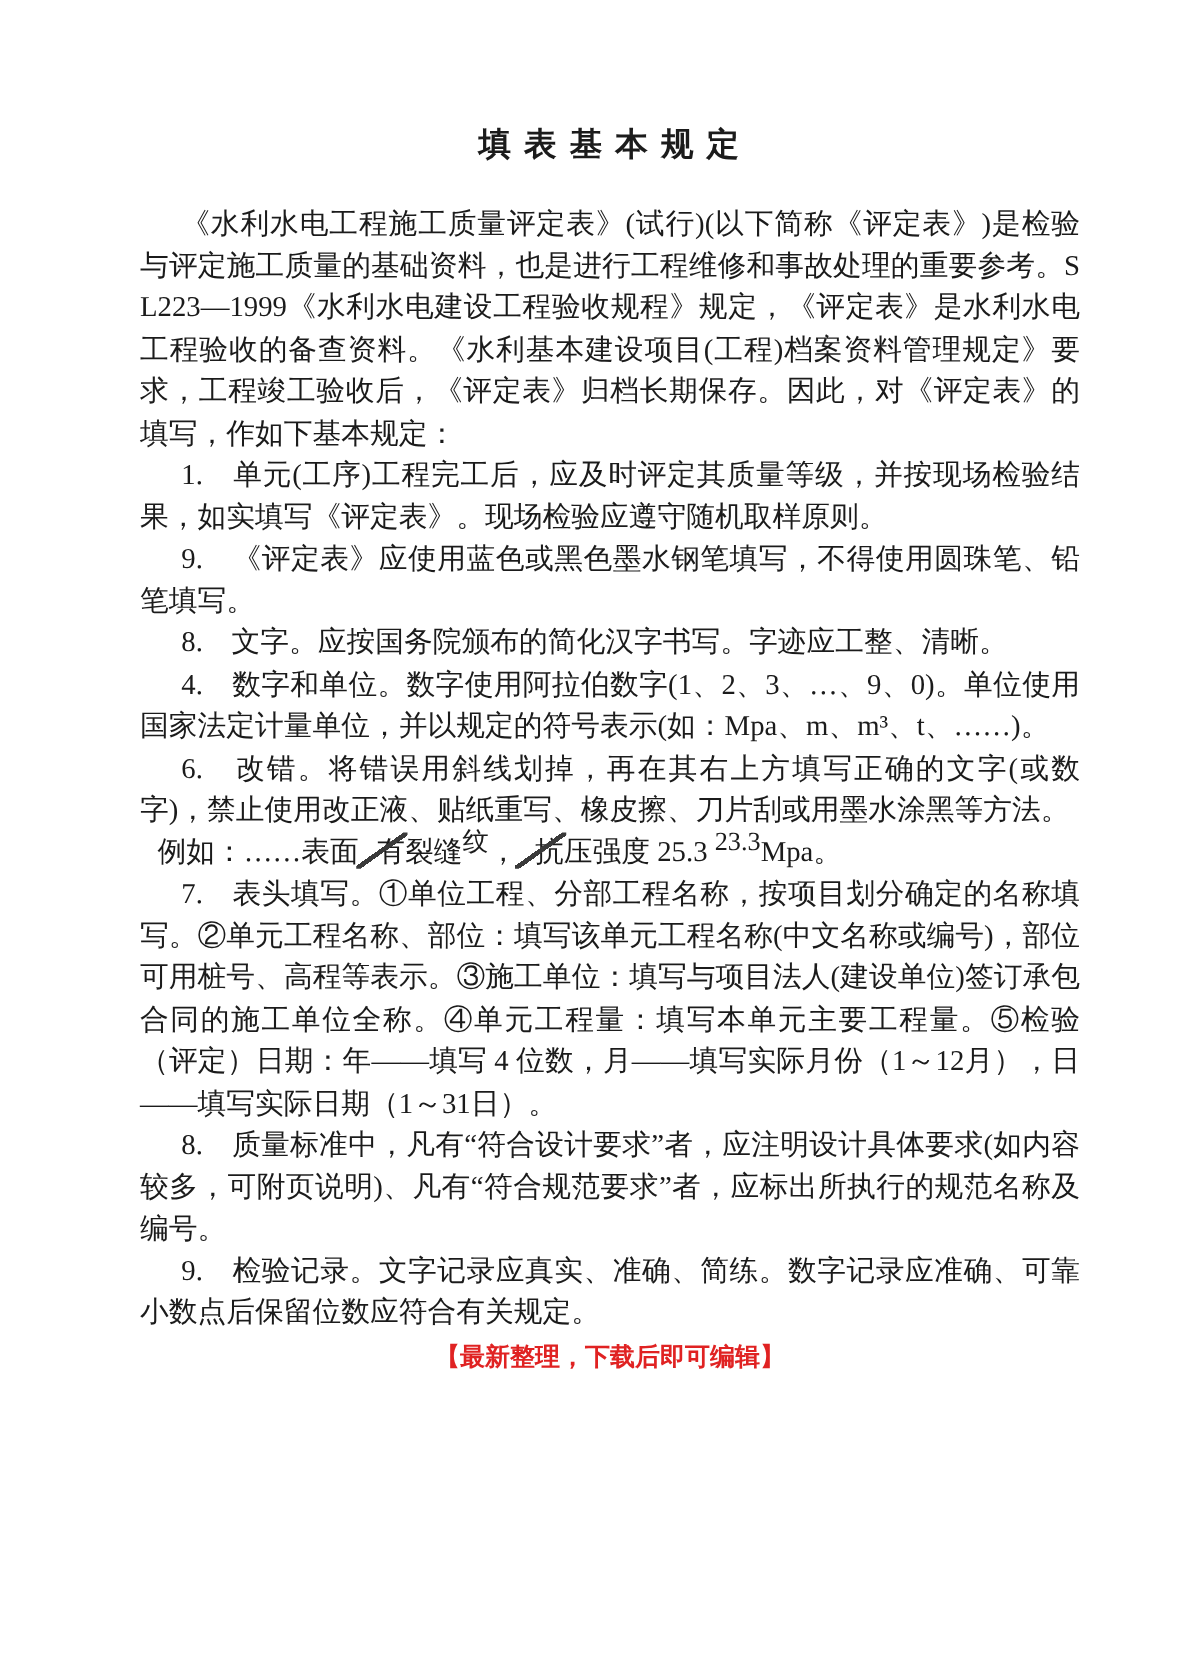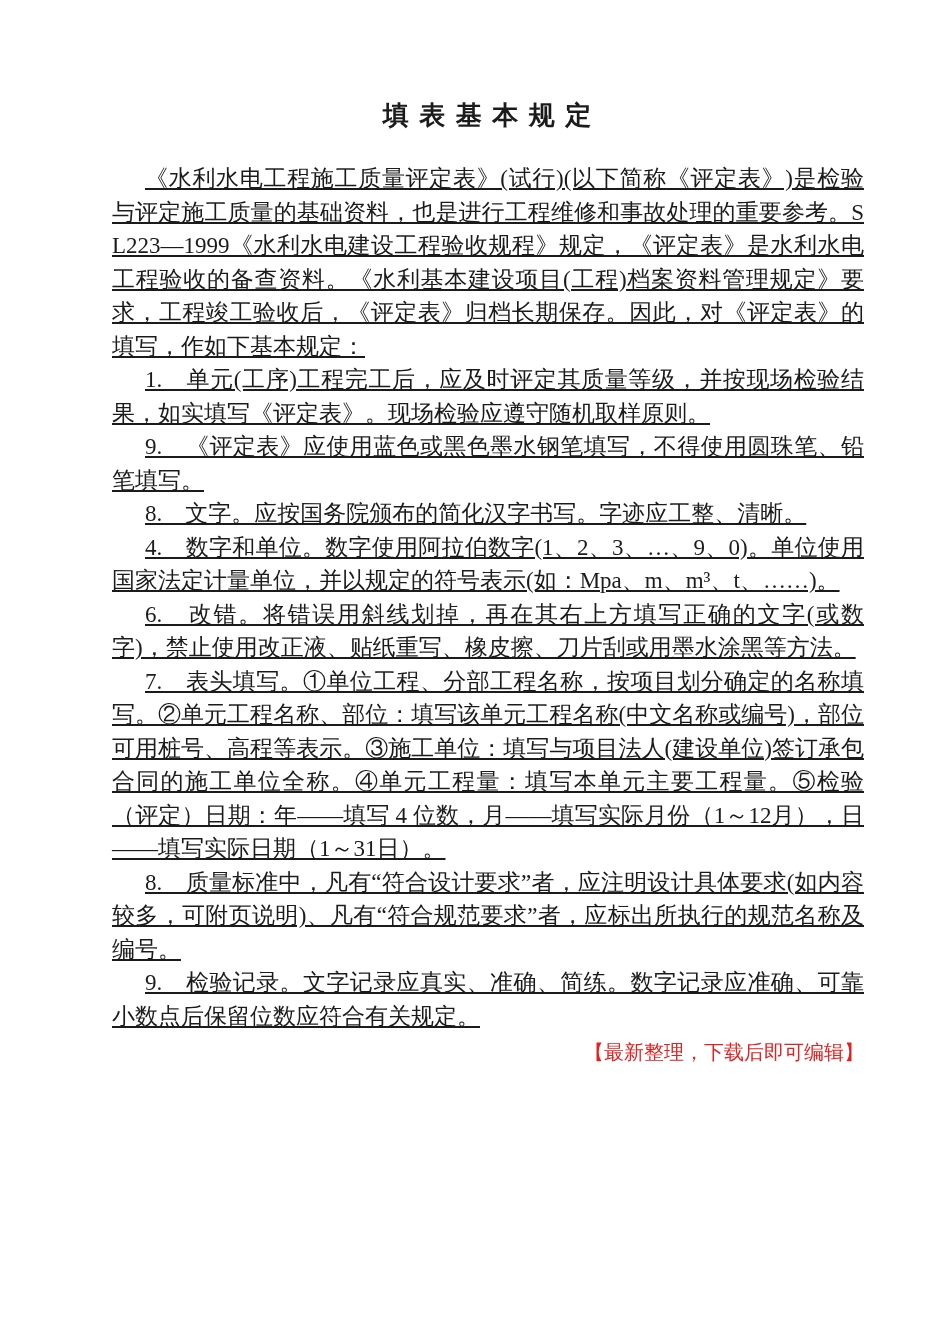--- a/index.html
+++ b/index.html
@@ -29,21 +29,20 @@
   }
   .para {
     margin: 0;
     font-size: 23px;
     line-height: 33.5px;
     text-align: justify;
     word-break: break-all;
   }
   .para.ind {
     text-indent: 33px;
-    text-decoration: underline;
   }
   .para.example-line {
     text-indent: 14px;
     text-align: left;
   }
   .sup {
     font-size: 21px;
     line-height: 0;
     vertical-align: 9px;
   }
@@ -60,21 +59,22 @@
     bottom: 3px;
     background: linear-gradient(to bottom right,
       transparent 46%, #3a3a3a 46%, #3a3a3a 54%, transparent 54%);
     pointer-events: none;
   }
   .footer-note {
     margin: 4px 0 0 0;
     font-size: 20px;
     line-height: 30px;
     color: #e02222;
-    text-align: right;
+    text-align: center;
+    font-weight: bold;
   }
 </style>
 </head>
 <body>
 
 <div class="page">
 
   <h1 class="doc-title">填 表 基 本 规 定</h1>
 
   <p class="para ind">《水利水电工程施工质量评定表》(试行)(以下简称《评定表》)是检验与评定施工质量的基础资料，也是进行工程维修和事故处理的重要参考。SL223—1999《水利水电建设工程验收规程》规定，《评定表》是水利水电工程验收的备查资料。《水利基本建设项目(工程)档案资料管理规定》要求，工程竣工验收后，《评定表》归档长期保存。因此，对《评定表》的填写，作如下基本规定：</p>
@@ -83,20 +83,21 @@
 
   <p class="para ind">9.　《评定表》应使用蓝色或黑色墨水钢笔填写，不得使用圆珠笔、铅笔填写。</p>
 
   <p class="para ind">8.　文字。应按国务院颁布的简化汉字书写。字迹应工整、清晰。</p>
 
   <p class="para ind">4.　数字和单位。数字使用阿拉伯数字(1、2、3、…、9、0)。单位使用国家法定计量单位，并以规定的符号表示(如：Mpa、m、m³、t、……)。</p>
 
 
   <p class="para ind">6.　改错。将错误用斜线划掉，再在其右上方填写正确的文字(或数字)，禁止使用改正液、贴纸重写、橡皮擦、刀片刮或用墨水涂黑等方法。</p>
 
+  <p class="para example-line"><span>例如：……表面</span><span class="diag-strike">有</span><span>裂缝</span><span class="sup">纹</span><span>，</span><span class="diag-strike">抗</span><span>压强度 25.3 </span><span class="sup">23.3</span><span>Mpa。</span></p>
 
   <p class="para ind">7.　表头填写。①单位工程、分部工程名称，按项目划分确定的名称填写。②单元工程名称、部位：填写该单元工程名称(中文名称或编号)，部位可用桩号、高程等表示。③施工单位：填写与项目法人(建设单位)签订承包合同的施工单位全称。④单元工程量：填写本单元主要工程量。⑤检验（评定）日期：年——填写 4 位数，月——填写实际月份（1～12月），日——填写实际日期（1～31日）。</p>
 
   <p class="para ind">8.　质量标准中，凡有“符合设计要求”者，应注明设计具体要求(如内容较多，可附页说明)、凡有“符合规范要求”者，应标出所执行的规范名称及编号。</p>
 
   <p class="para ind">9.　检验记录。文字记录应真实、准确、简练。数字记录应准确、可靠小数点后保留位数应符合有关规定。</p>
 
 
   <p class="footer-note">【最新整理，下载后即可编辑】</p>
 

